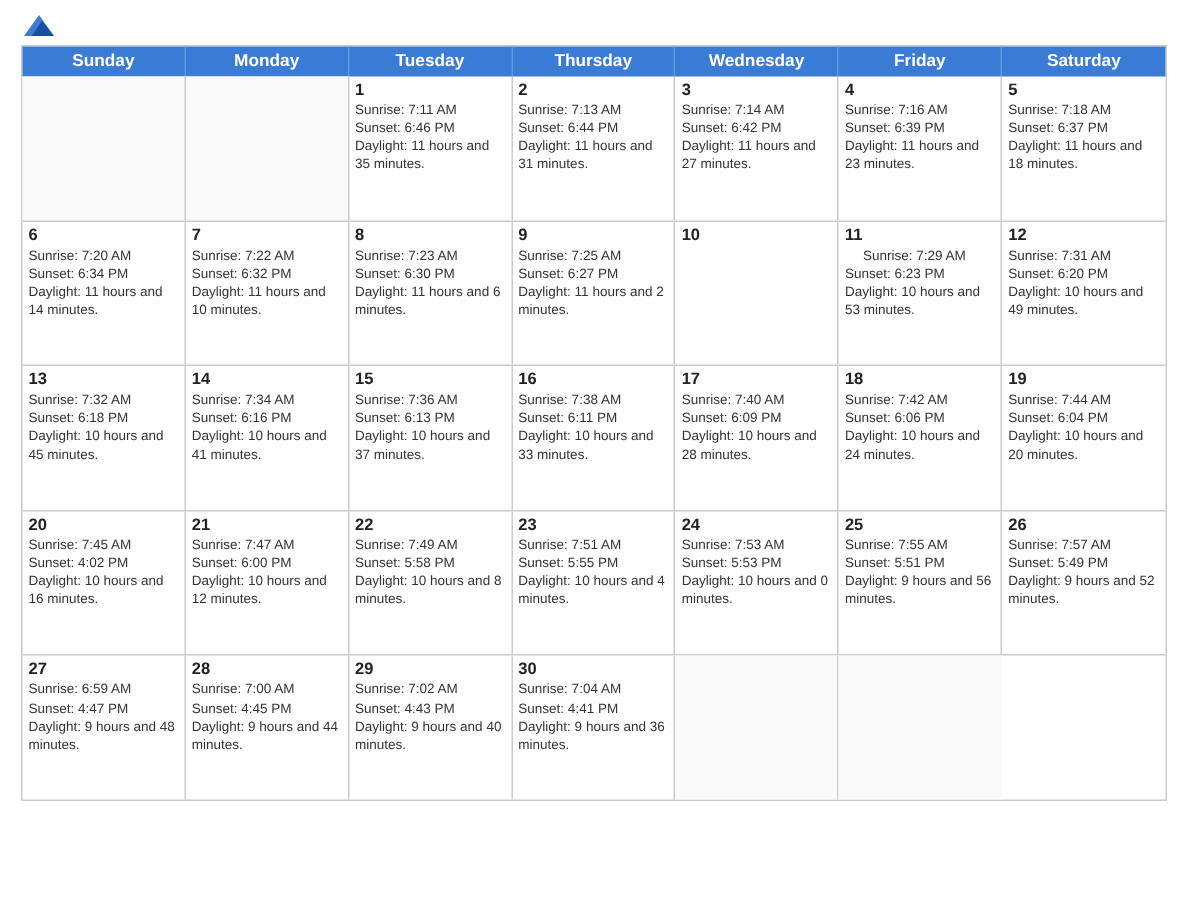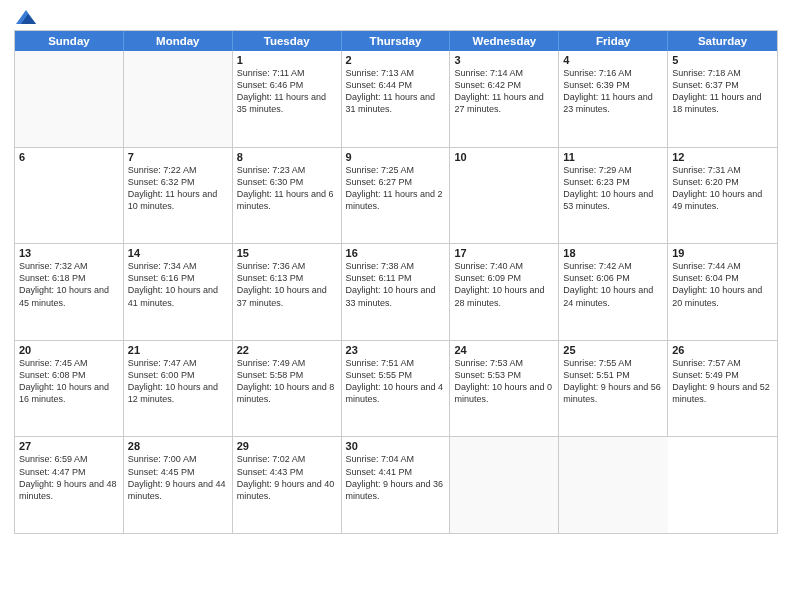--- a/index.html
+++ b/index.html
@@ -161,32 +161,34 @@
 Sunset: 6:42 PM
 Daylight: 11 hours and 27 minutes.</span></div>
           <div class="cal-cell"><span class="day-num">4</span><span class="cell-text" style="white-space: pre-line;">Sunrise: 7:16 AM
 Sunset: 6:39 PM
 Daylight: 11 hours and 23 minutes.</span></div>
           <div class="cal-cell"><span class="day-num">5</span><span class="cell-text" style="white-space: pre-line;">Sunrise: 7:18 AM
 Sunset: 6:37 PM
 Daylight: 11 hours and 18 minutes.</span></div>
         </div>
         <div class="cal-row">
-          <div class="cal-cell"><span class="day-num">6</span></div>
+          <div class="cal-cell"><span class="day-num">6</span><span class="cell-text" style="white-space: pre-line;">Sunrise: 7:20 AM
+Sunset: 6:34 PM
+Daylight: 11 hours and 14 minutes.</span></div>
           <div class="cal-cell"><span class="day-num">7</span><span class="cell-text" style="white-space: pre-line;">Sunrise: 7:22 AM
 Sunset: 6:32 PM
 Daylight: 11 hours and 10 minutes.</span></div>
           <div class="cal-cell"><span class="day-num">8</span><span class="cell-text" style="white-space: pre-line;">Sunrise: 7:23 AM
 Sunset: 6:30 PM
 Daylight: 11 hours and 6 minutes.</span></div>
           <div class="cal-cell"><span class="day-num">9</span><span class="cell-text" style="white-space: pre-line;">Sunrise: 7:25 AM
 Sunset: 6:27 PM
 Daylight: 11 hours and 2 minutes.</span></div>
           <div class="cal-cell"><span class="day-num">10</span></div>
-          <div class="cal-cell"><span class="day-num">11</span><span class="cell-text" style="white-space: pre-line;">Sunrise: 7:29 AM
+          <div class="cal-cell"><span class="day-num">11</span><span class="cell-text" style="white-space: pre-line; margin-left: 12px;">Sunrise: 7:29 AM
 Sunset: 6:23 PM
 Daylight: 10 hours and 53 minutes.</span></div>
           <div class="cal-cell"><span class="day-num">12</span><span class="cell-text" style="white-space: pre-line;">Sunrise: 7:31 AM
 Sunset: 6:20 PM
 Daylight: 10 hours and 49 minutes.</span></div>
         </div>
         <div class="cal-row">
           <div class="cal-cell"><span class="day-num">13</span><span class="cell-text" style="white-space: pre-line;">Sunrise: 7:32 AM
 Sunset: 6:18 PM
 Daylight: 10 hours and 45 minutes.</span></div>
@@ -204,21 +206,21 @@
 Daylight: 10 hours and 28 minutes.</span></div>
           <div class="cal-cell"><span class="day-num">18</span><span class="cell-text" style="white-space: pre-line;">Sunrise: 7:42 AM
 Sunset: 6:06 PM
 Daylight: 10 hours and 24 minutes.</span></div>
           <div class="cal-cell"><span class="day-num">19</span><span class="cell-text" style="white-space: pre-line;">Sunrise: 7:44 AM
 Sunset: 6:04 PM
 Daylight: 10 hours and 20 minutes.</span></div>
         </div>
         <div class="cal-row">
           <div class="cal-cell"><span class="day-num">20</span><span class="cell-text" style="white-space: pre-line;">Sunrise: 7:45 AM
-Sunset: 6:08 PM
+Sunset: 4:02 PM
 Daylight: 10 hours and 16 minutes.</span></div>
           <div class="cal-cell"><span class="day-num">21</span><span class="cell-text" style="white-space: pre-line;">Sunrise: 7:47 AM
 Sunset: 6:00 PM
 Daylight: 10 hours and 12 minutes.</span></div>
           <div class="cal-cell"><span class="day-num">22</span><span class="cell-text" style="white-space: pre-line;">Sunrise: 7:49 AM
 Sunset: 5:58 PM
 Daylight: 10 hours and 8 minutes.</span></div>
           <div class="cal-cell"><span class="day-num">23</span><span class="cell-text" style="white-space: pre-line;">Sunrise: 7:51 AM
 Sunset: 5:55 PM
 Daylight: 10 hours and 4 minutes.</span></div>

